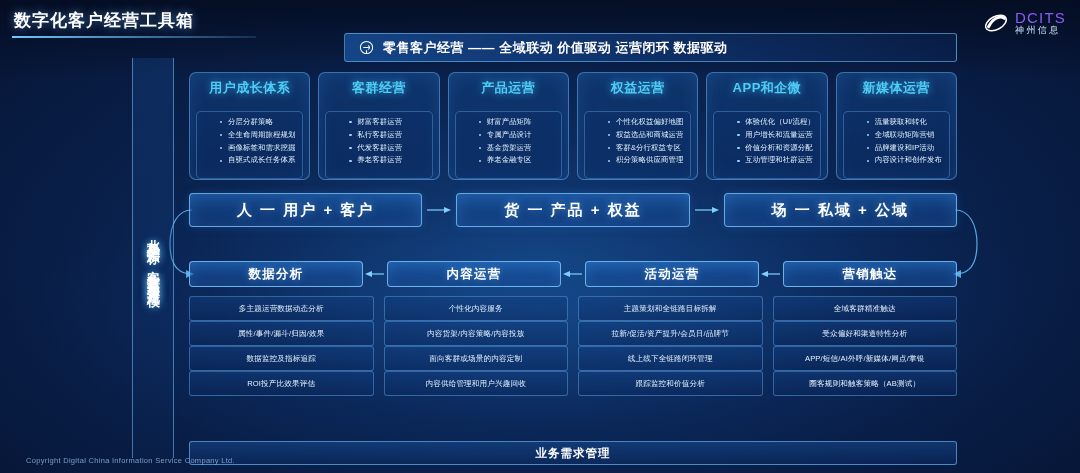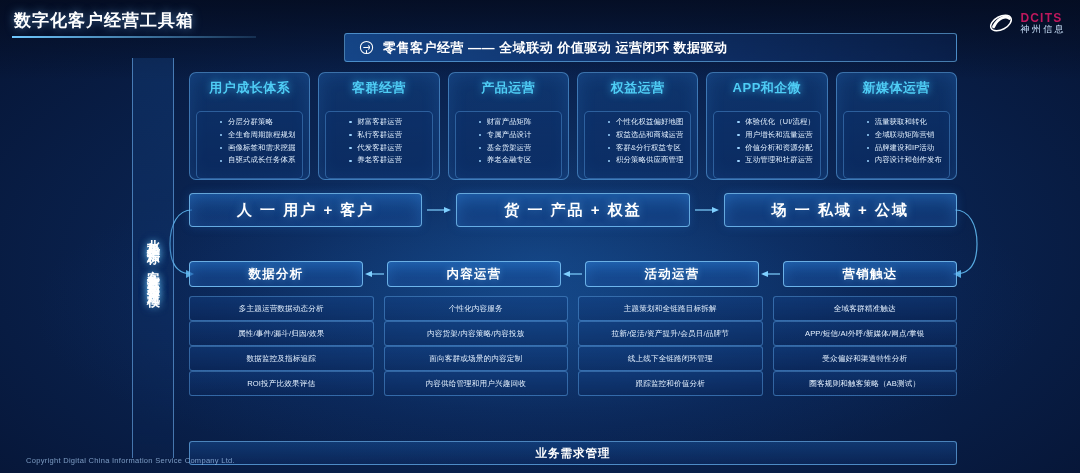--- a/index.html
+++ b/index.html
@@ -41,21 +41,21 @@
     position: absolute; left: 12px; top: 36px; width: 244px; height: 2px;
     background: linear-gradient(90deg, #6fc8ff 0%, rgba(110,200,255,0.15) 100%);
     z-index: 6;
   }
   .logo {
     position: absolute; right: 14px; top: 10px;
     display: flex; align-items: center; gap: 6px; z-index: 6;
   }
   .logo-mark { width: 26px; height: 26px; }
   .logo-text { line-height: 1.05; }
-  .logo-en { font-size: 12px; font-weight: bold; color: #be185d; letter-spacing: 1.2px; }
+  .logo-en { font-size: 15px; font-weight: normal; color: #8b5cf6; letter-spacing: 1.2px; }
   .logo-cn { font-size: 9px; color: #cfe6ff; letter-spacing: 2.4px; }
 
   
   .vstrip {
     position: absolute; left: 132px; top: 58px; width: 42px; height: 400px;
     border-left: 1px solid rgba(120,190,255,0.55);
     border-right: 1px solid rgba(120,190,255,0.55);
     background: linear-gradient(180deg, rgba(22,72,140,0.35), rgba(12,40,92,0.18));
     display: flex; align-items: center; justify-content: center;
     z-index: 5;
@@ -343,20 +343,20 @@
     <div class="gcell">内容供给管理和用户兴趣回收</div>
   </div>
   <div class="gcol">
     <div class="gcell">主题策划和全链路目标拆解</div>
     <div class="gcell">拉新/促活/资产提升/会员日/品牌节</div>
     <div class="gcell">线上线下全链路闭环管理</div>
     <div class="gcell">跟踪监控和价值分析</div>
   </div>
   <div class="gcol">
     <div class="gcell">全域客群精准触达</div>
+    <div class="gcell">受众偏好和渠道特性分析</div>
     <div class="gcell">APP/短信/AI外呼/新媒体/网点/掌银</div>
-    <div class="gcell">受众偏好和渠道特性分析</div>
     <div class="gcell">圈客规则和触客策略（AB测试）</div>
   </div>
 </div>
 
 <div class="bottombar">业务需求管理</div>
 <div class="copyright">Copyright  Digital China Information Service Company Ltd.</div>
 
 </body></html>

